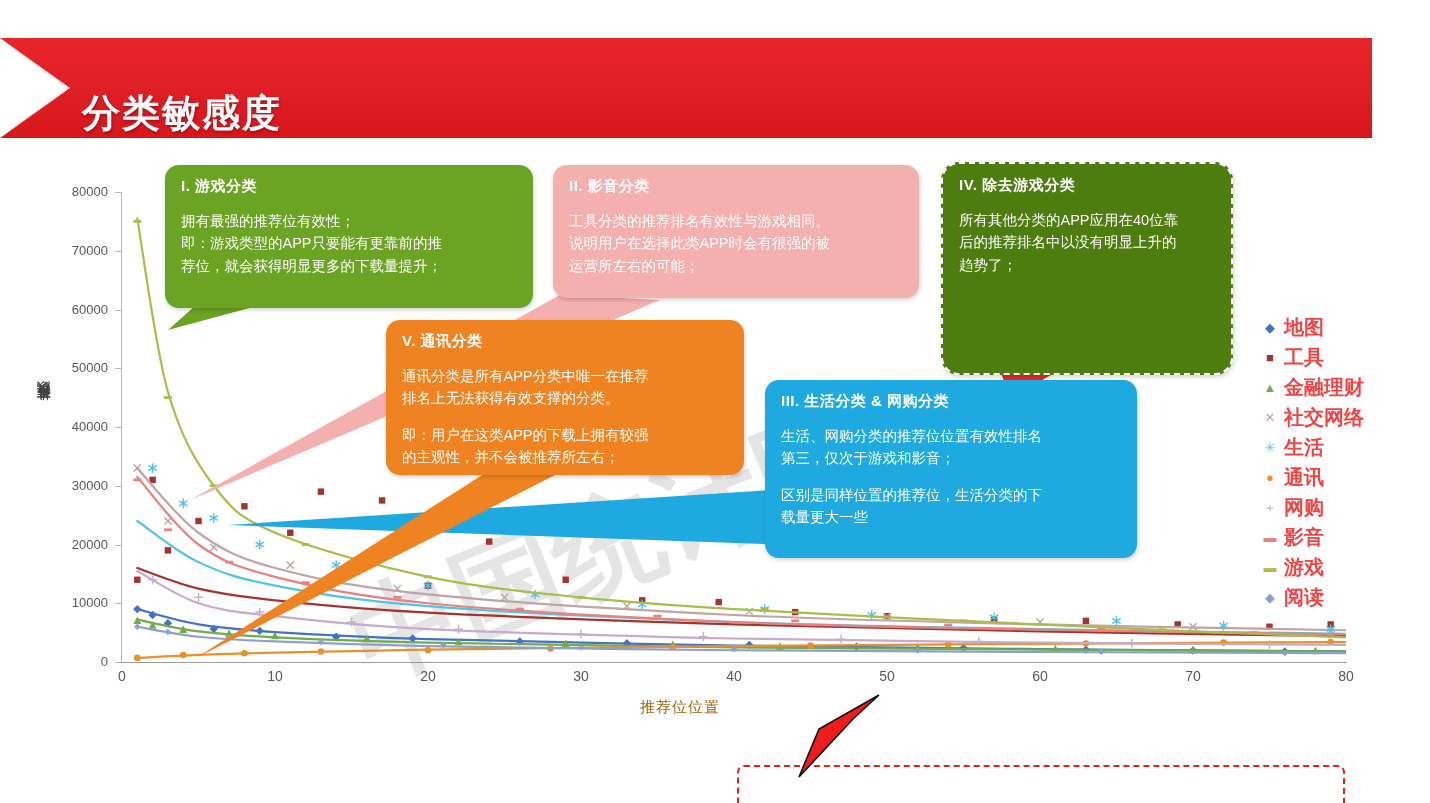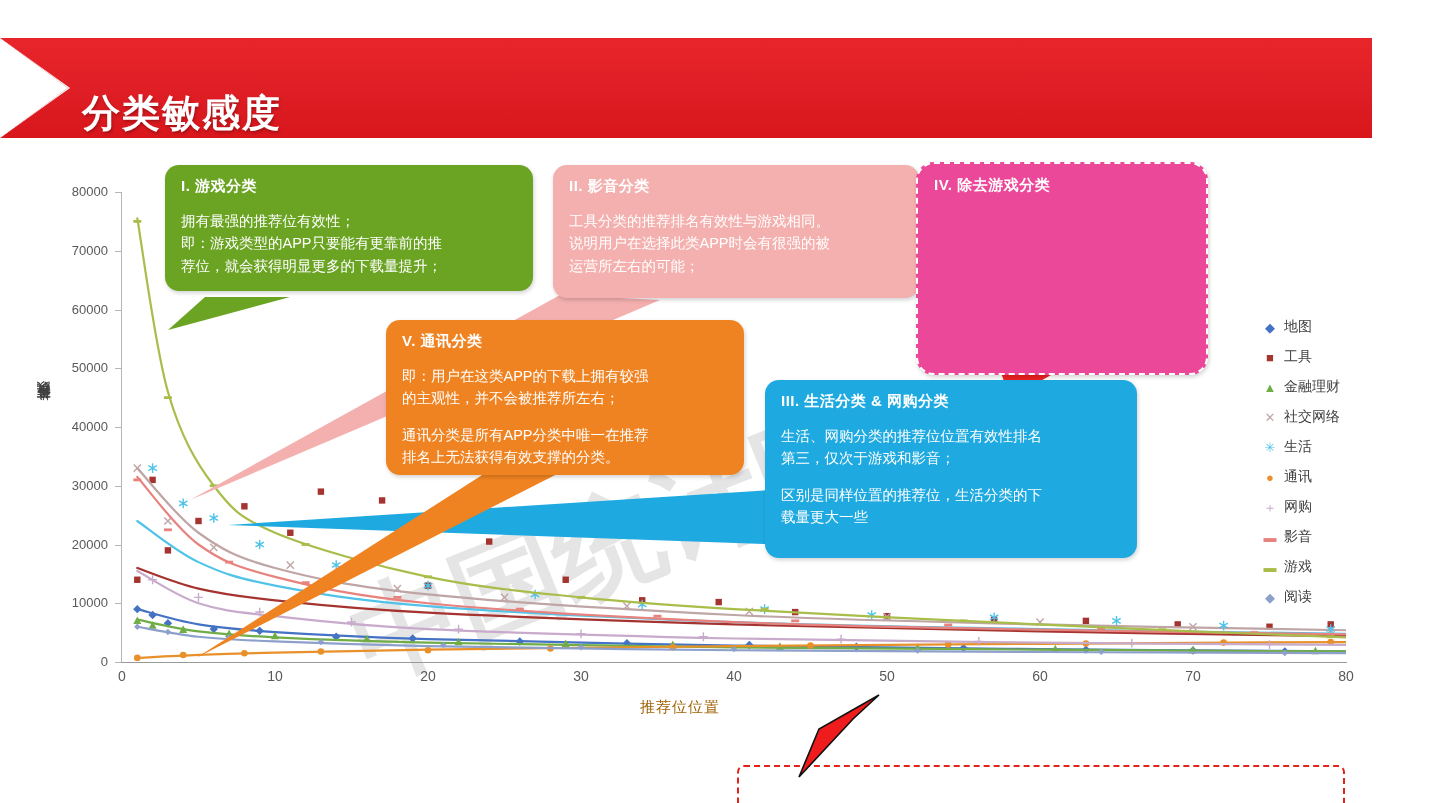--- a/index.html
+++ b/index.html
@@ -72,35 +72,35 @@
   .callout{
     position:absolute;border-radius:14px;
     padding:12px 16px 14px 16px;
     color:#ffffff;box-sizing:border-box;
     box-shadow:1px 2px 4px rgba(0,0,0,.18);
   }
   .callout .c-title{font-size:15px;font-weight:bold;margin-bottom:14px;letter-spacing:.5px;}
   .callout .c-body{font-size:14.5px;line-height:1.55;white-space:pre-line;}
   .callout .c-body + .c-body{margin-top:14px;}
 
-  #callout-game{left:165px;top:165px;width:368px;height:126px;background:#6aa422;}
+  #callout-game{left:165px;top:165px;width:368px;height:143px;background:#6aa422;}
   #callout-media{left:553px;top:165px;width:366px;height:133px;background:#f4b0ae;}
   #callout-comm{left:386px;top:320px;width:358px;height:155px;background:#f08321;}
   #callout-life{left:765px;top:380px;width:372px;height:178px;background:#1eaae0;}
-  #callout-nogame{left:916px;top:162px;width:292px;height:213px;background:#ec4899;
+  #callout-nogame{left:941px;top:162px;width:292px;height:213px;background:#4d7c0f;
     border:2px dashed #ffffff;border-radius:18px;}
 
   
   #tails{position:absolute;left:0;top:0;width:1430px;height:803px;pointer-events:none;}
 
   
   #legend{position:absolute;left:1262px;top:312px;width:130px;}
   .legend-row{display:flex;align-items:center;height:30px;}
   .legend-mark{width:16px;text-align:center;font-size:13px;line-height:1;margin-right:6px;}
-  .legend-label{font-size:14px;color:#404040;}
+  .legend-label{font-size:20px;color:#ef4444;font-weight:bold;}
 </style>
 </head>
 <body>
 
 <div class="stage">
 
   <div id="title-banner">
     <div class="notch"></div>
     <div id="page-title">分类敏感度</div>
   </div>
@@ -595,36 +595,39 @@
 
   <div class="callout" id="callout-media">
     <div class="c-title">II. 影音分类</div>
     <div class="c-body">工具分类的推荐排名有效性与游戏相同。
 说明用户在选择此类APP时会有很强的被
 运营所左右的可能；</div>
   </div>
 
   <div class="callout" id="callout-comm">
     <div class="c-title">V. 通讯分类</div>
+    <div class="c-body">通讯分类是所有APP分类中唯一在推荐
+排名上无法获得有效支撑的分类。</div>
     <div class="c-body">即：用户在这类APP的下载上拥有较强
 的主观性，并不会被推荐所左右；</div>
-    <div class="c-body">通讯分类是所有APP分类中唯一在推荐
-排名上无法获得有效支撑的分类。</div>
   </div>
 
   <div class="callout" id="callout-life">
     <div class="c-title">III. 生活分类 &amp; 网购分类</div>
     <div class="c-body">生活、网购分类的推荐位位置有效性排名
 第三，仅次于游戏和影音；</div>
     <div class="c-body">区别是同样位置的推荐位，生活分类的下
 载量更大一些</div>
   </div>
 
   <div class="callout" id="callout-nogame">
     <div class="c-title">IV. 除去游戏分类</div>
+    <div class="c-body">所有其他分类的APP应用在40位靠
+后的推荐排名中以没有明显上升的
+趋势了；</div>
   </div>
 
   <div id="legend">
       <div class="legend-row">
         <span class="legend-mark" style="color: rgb(68, 114, 196);">◆</span>
         <span class="legend-label">地图</span>
       </div>
       <div class="legend-row">
         <span class="legend-mark" style="color: rgb(165, 51, 47);">■</span>
         <span class="legend-label">工具</span>

